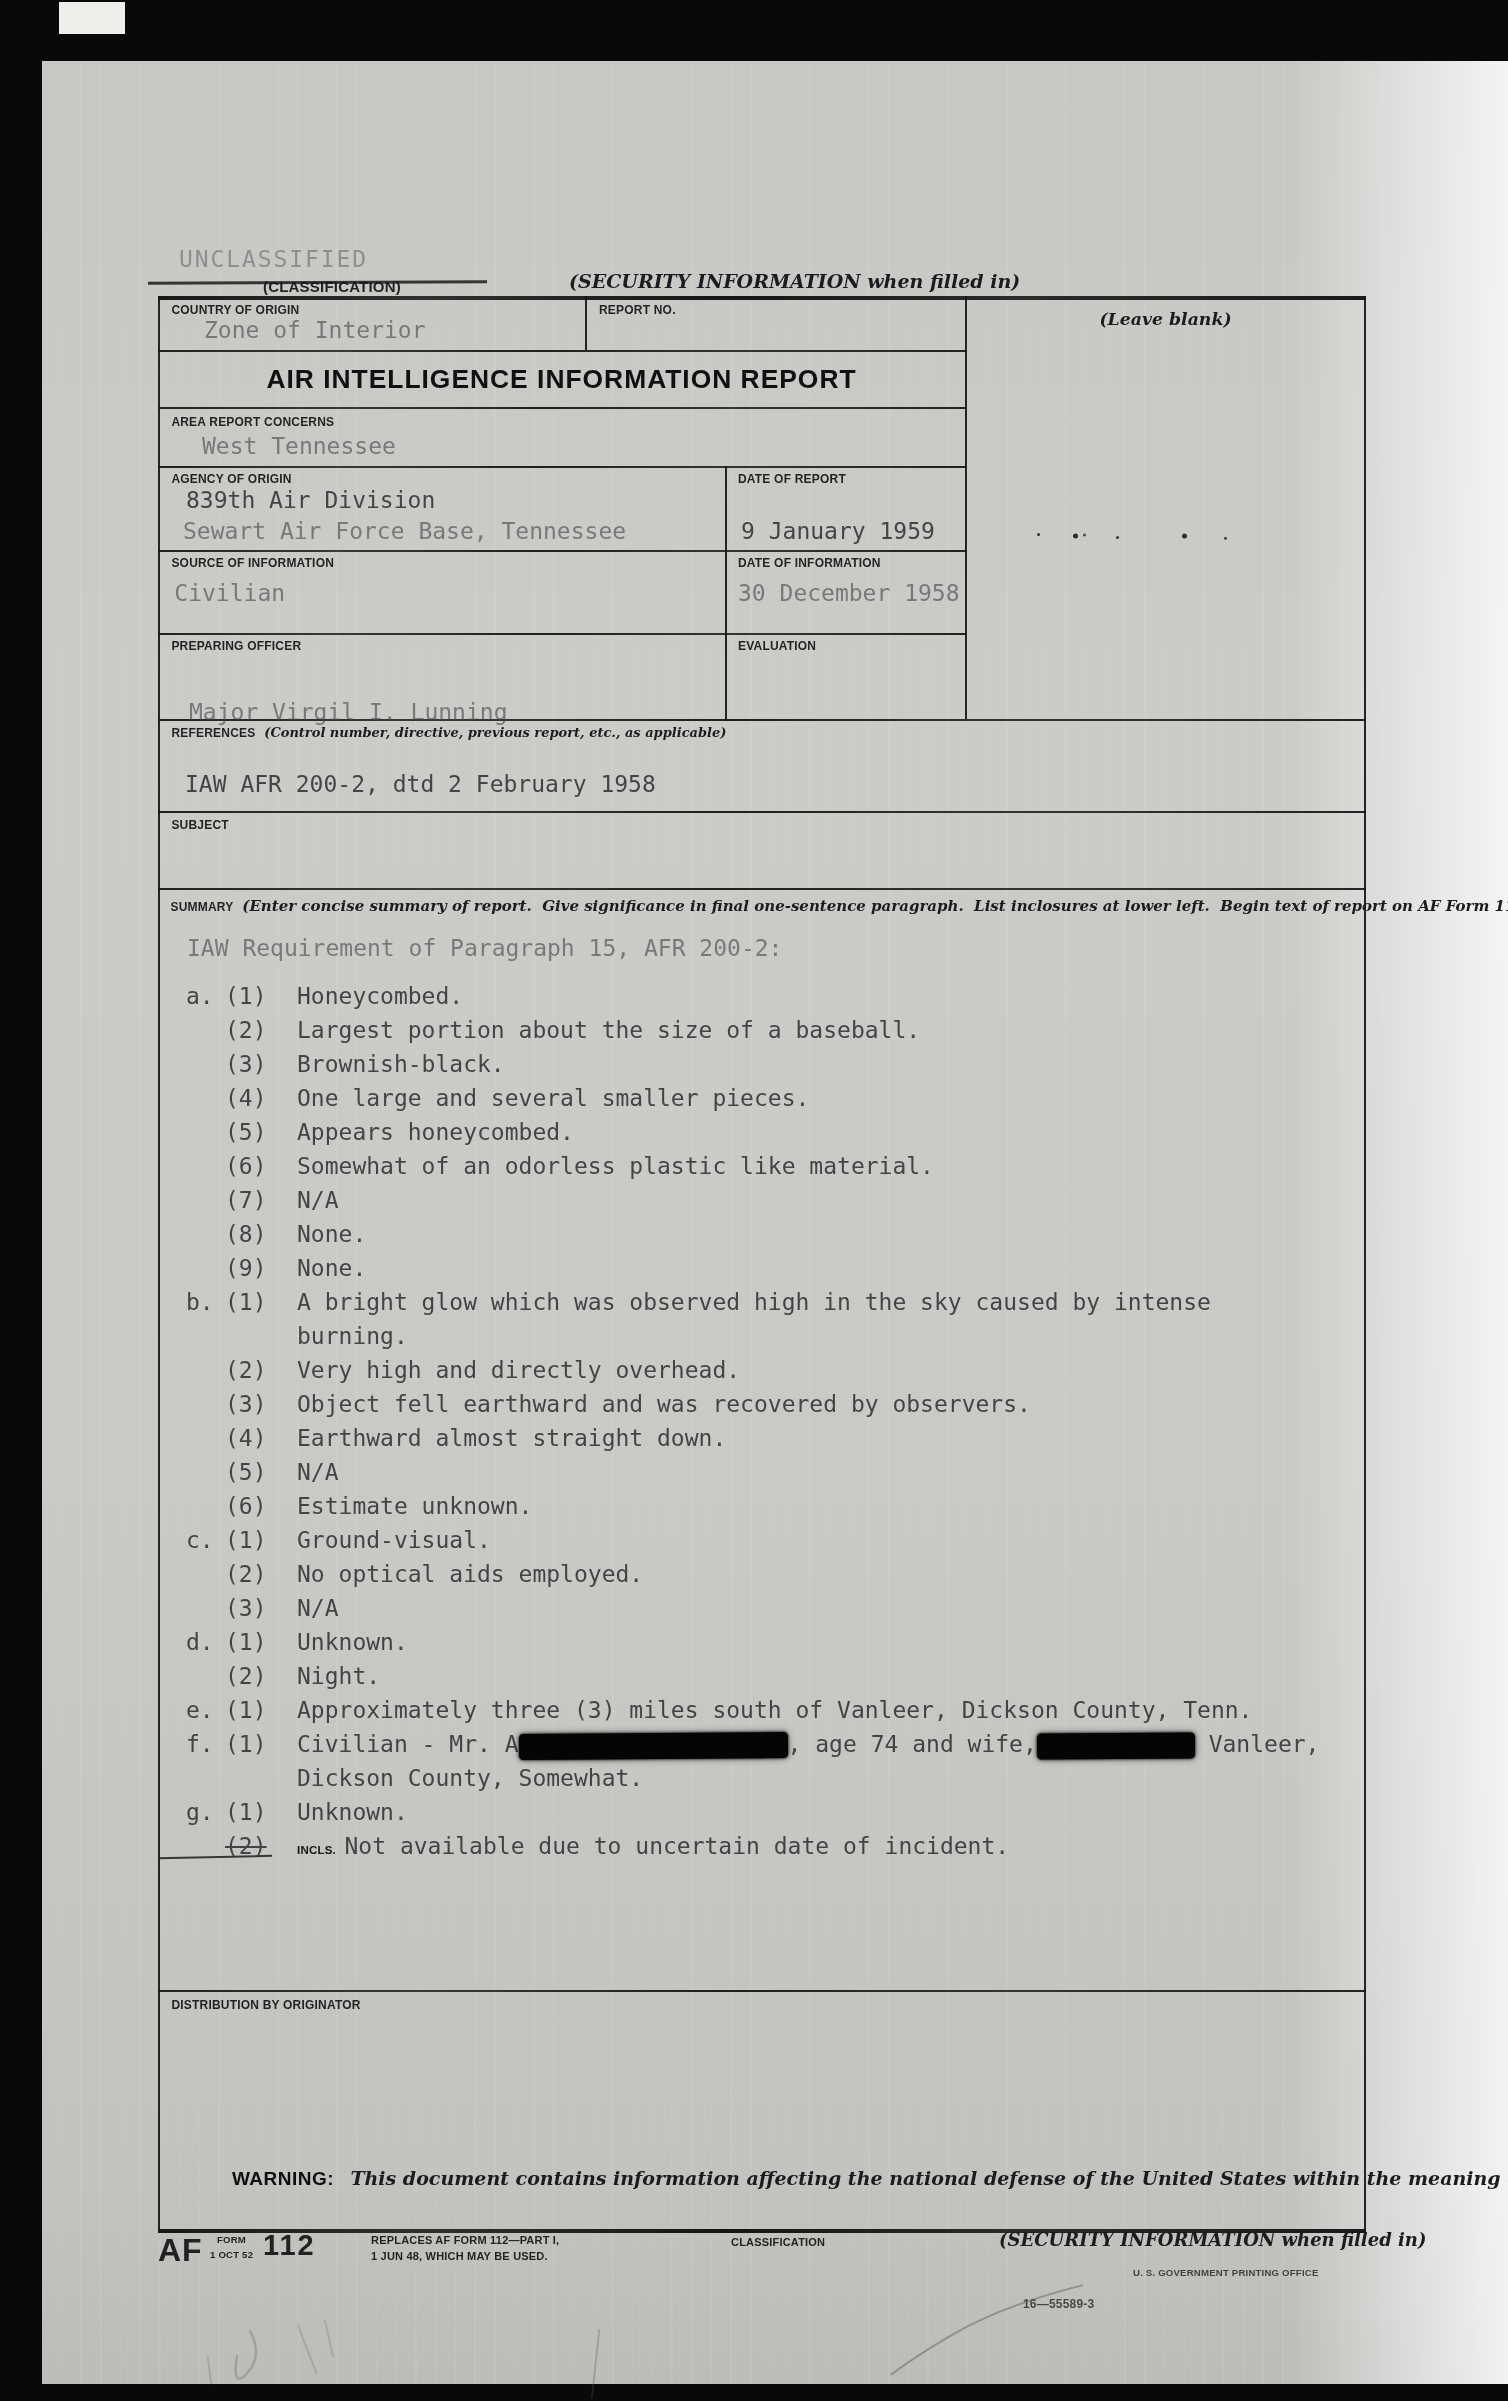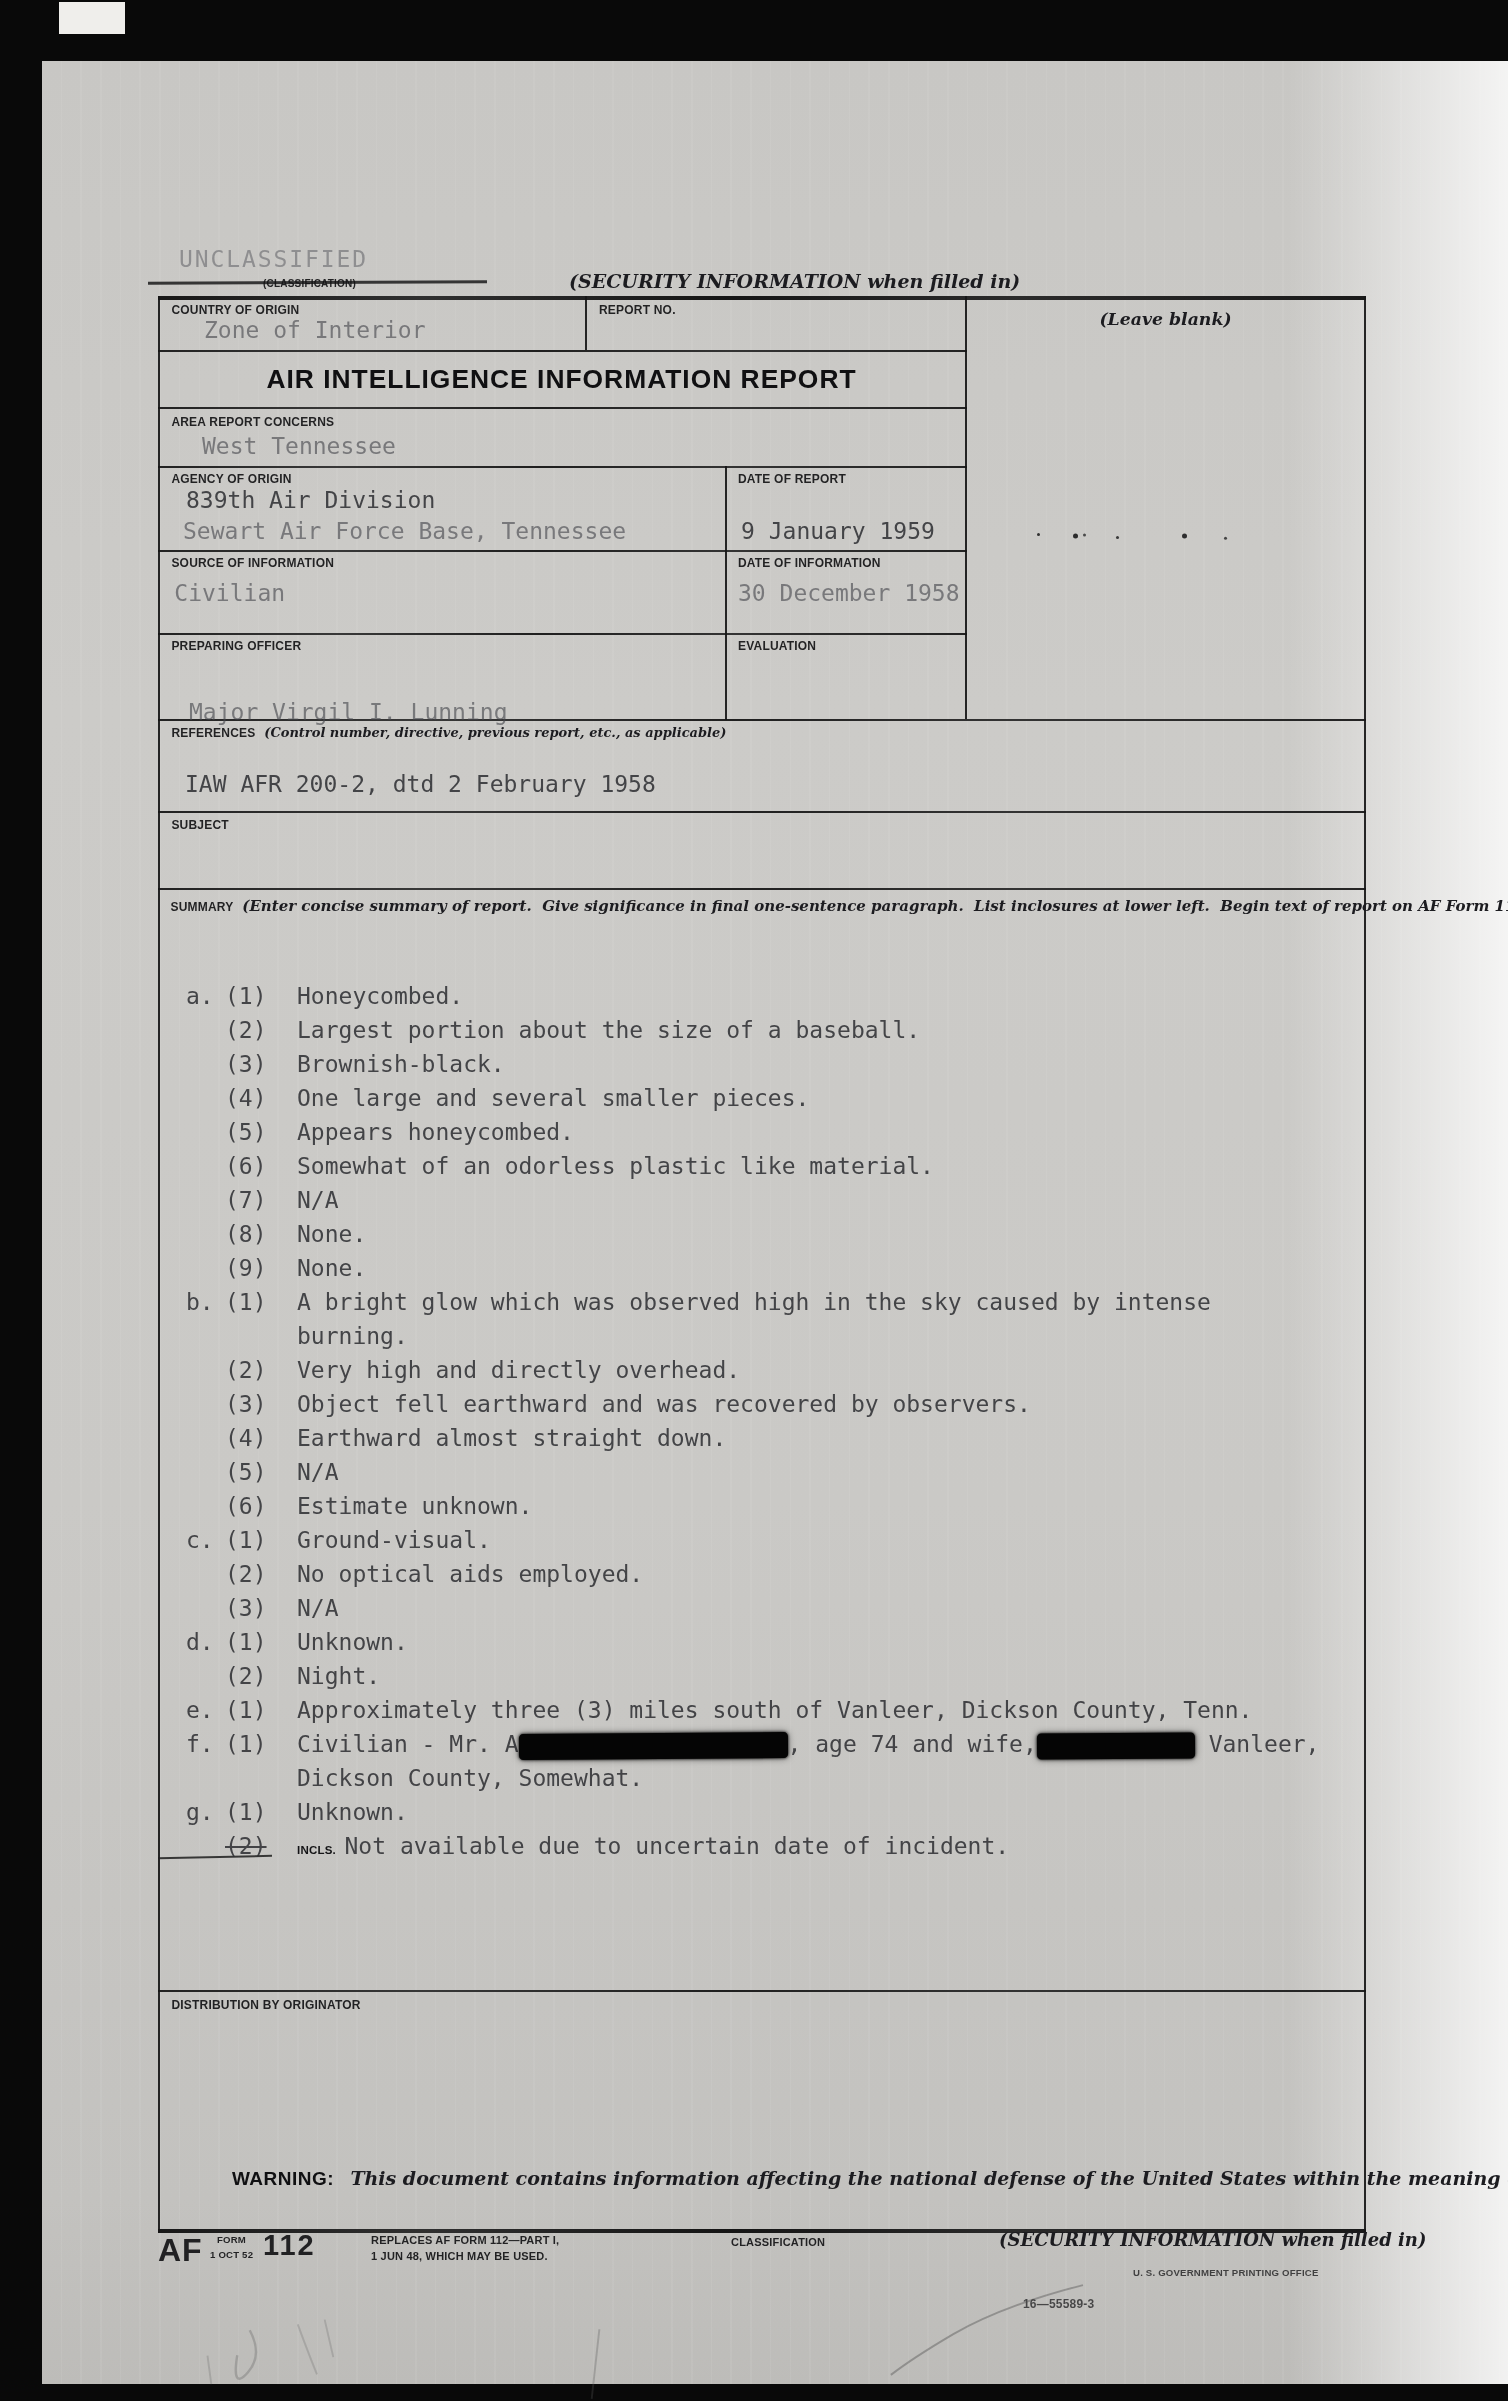--- a/index.html
+++ b/index.html
@@ -60,21 +60,21 @@
 <div class="page">
   <div class="paper"></div>
 
   <div class="edge" style="left:0;top:0;width:1508px;height:61px;"></div>
   <div class="edge" style="left:0;top:0;width:42px;height:2409px;"></div>
   <div class="edge" style="left:0;top:2384px;width:1508px;height:25px;"></div>
   <div class="notch"></div>
 
   <div class="abs type t48 fade2" style="left:179px;top:246px;">UNCLASSIFIED</div>
   <div class="stamp-line" style="left:148px;top:281px;width:339px;"></div>
-  <div class="abs lbl" style="left:263px;top:278px;font-size:10px;">(CLASSIFICATION)</div>
+  <div class="abs lbl" style="left:263px;top:278px;font-size:15px;">(CLASSIFICATION)</div>
   <div class="abs ital" style="left:569px;top:270px;font-size:19px;">(SECURITY INFORMATION when filled in)</div>
 
   <div class="form">
 
     <div class="hline thick" style="left:0;top:0;width:1208px;"></div>
     <div class="hline" style="left:0;top:54px;width:809px;"></div>
     <div class="hline" style="left:0;top:111px;width:809px;"></div>
     <div class="hline" style="left:0;top:170px;width:809px;"></div>
     <div class="hline" style="left:0;top:254px;width:809px;"></div>
     <div class="hline" style="left:0;top:337px;width:809px;"></div>
@@ -127,20 +127,21 @@
     </div>
     <span class="abs type t48" style="left:27px;top:475px;">IAW AFR 200-2, dtd 2 February 1958</span>
 
     <span class="abs lbl" style="left:13.4px;top:522px;">SUBJECT</span>
 
     <div class="abs" style="left:0;top:592px;width:1208px;height:1102px;">
       <div class="abs" style="left:12.5px;top:8.6px;white-space:nowrap;">
         <span class="lbl">SUMMARY</span>
         <span class="ital" style="font-size:15px;margin-left:6.7px;">(Enter concise summary of report.  Give significance in final one-sentence paragraph.  List inclosures at lower left.  Begin text of report on AF Form 112a.)</span>
       </div>
+      <div class="abs type t48 fade" style="left:29px;top:47px;">IAW Requirement of Paragraph 15, AFR 200-2:</div>
       <div class="abs" style="left:28px;top:91px;width:1162px;font-size:23px;">
           <div class="srow">
             <span class="scol-l type">a.</span>
             <span class="scol-n type">(1)</span>
             <span class="scol-t"><span class="type">Honeycombed.</span></span>
           </div>
           <div class="srow">
             <span class="scol-l type"></span>
             <span class="scol-n type">(2)</span>
             <span class="scol-t"><span class="type">Largest portion about the size of a baseball.</span></span>

